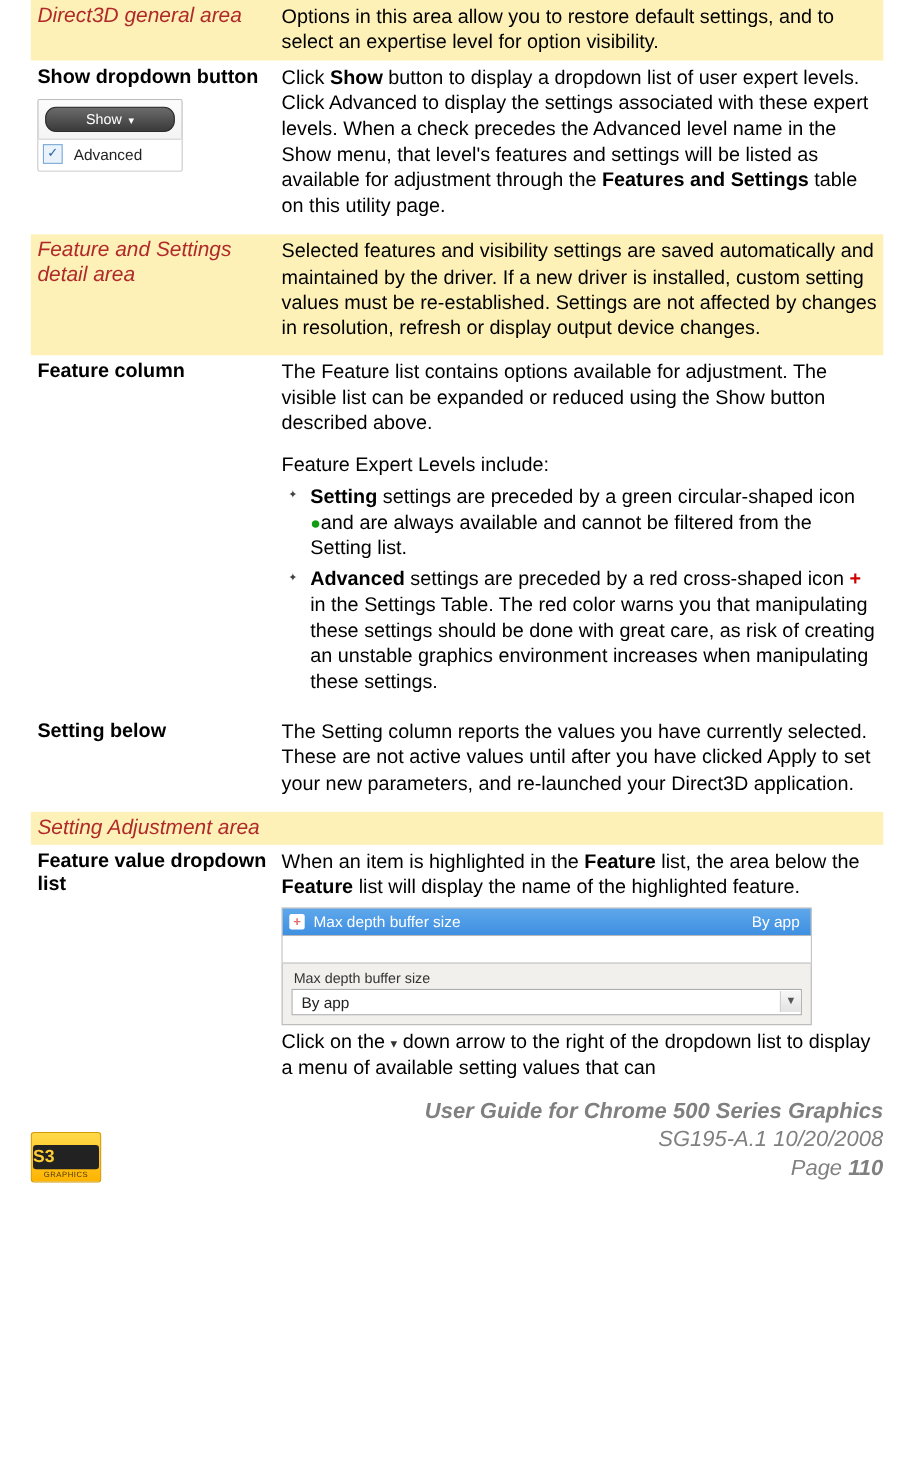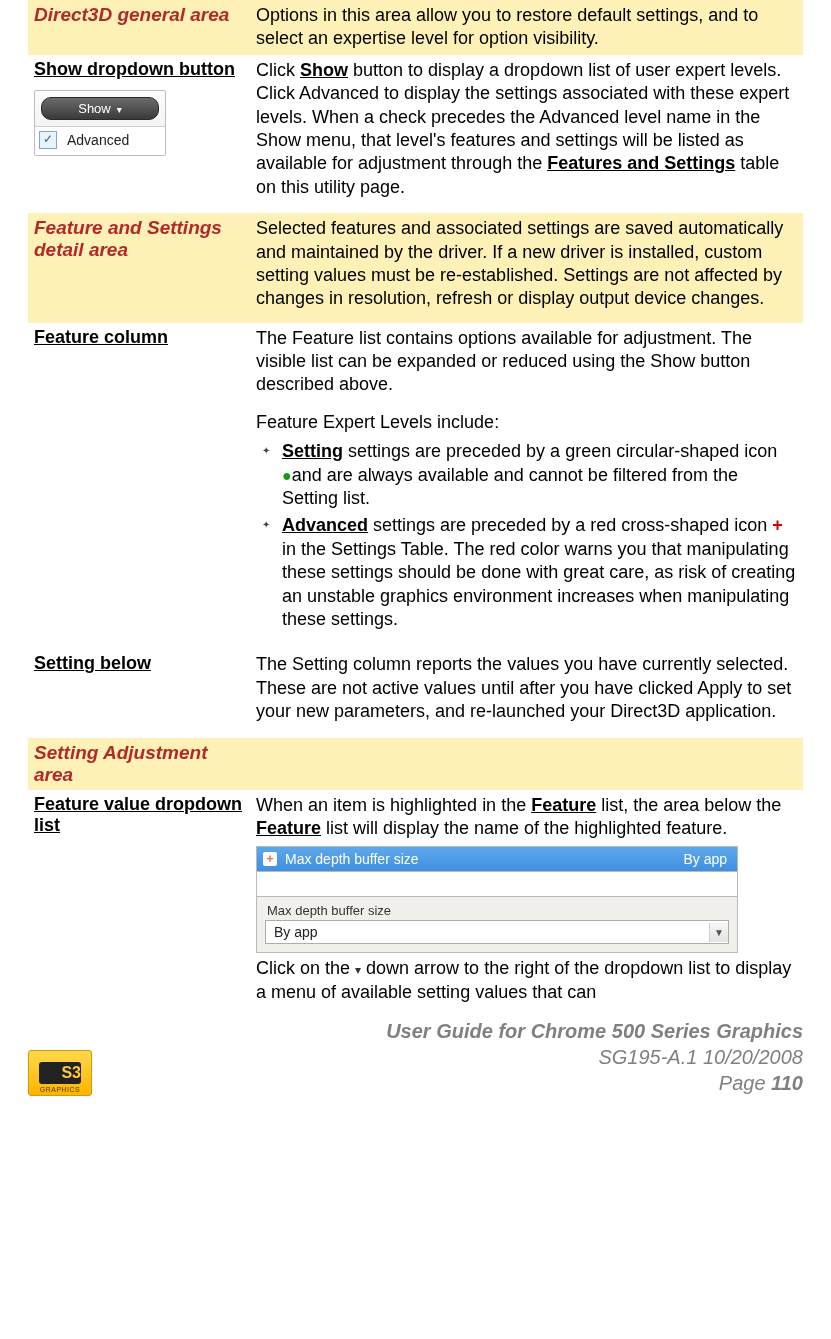--- a/index.html
+++ b/index.html
@@ -29,27 +29,26 @@
   }
   td.right {
     width: auto;
     margin-left: 48px;
   }
   .hdr-row td {
     background: #fdf1b7;
   }
   .hdr-title {
     color: #b02a2a;
-    font-weight: bold;
+    font-weight: normal;
     font-style: italic;
     font-size: 19px;
   }
   .bold {
     font-weight: bold;
-    text-decoration: underline;
   }
   .para {
     line-height: 1.3;
   }
   .bullets {
     margin: 6px 0 0 0;
     padding: 0 0 0 26px;
   }
   .bullets li {
     list-style: none;
@@ -201,24 +200,24 @@
     position: relative;
     display: flex;
     align-items: center;
     justify-content: center;
   }
   .logo-inner {
     background: #222;
     color: #ffcc33;
     font-weight: bold;
     font-size: 16px;
-    width: 42px;
+    width: 60px;
     height: 22px;
     border-radius: 3px;
-    text-align: right;
+    text-align: left;
     line-height: 22px;
   }
   .logo-sub {
     position: absolute;
     bottom: 2px;
     font-size: 7px;
     color: #4a3500;
     letter-spacing: 0.5px;
   }
   .foot-text {
@@ -273,21 +272,21 @@
     </div>
     <div style="height:10px"></div>
   </td>
 </tr>
 
 <tr class="hdr-row">
   <td class="left">
     <span class="hdr-title">Feature and Settings detail area</span>
   </td>
   <td class="right">
-    <div class="para">Selected features and associated settings are saved automatically and maintained by the driver. If a new driver is installed, custom setting values must be re-established. Settings are not affected by changes in resolution, refresh or display output device changes.</div>
+    <div class="para">Selected features and visibility settings are saved automatically and maintained by the driver. If a new driver is installed, custom setting values must be re-established. Settings are not affected by changes in resolution, refresh or display output device changes.</div>
     <div style="height:8px"></div>
   </td>
 </tr>
 
 <tr>
   <td class="left">
     <div class="bold">Feature column</div>
   </td>
   <td class="right">
     <div class="para">The Feature list contains options available for adjustment. The visible list can be expanded or reduced using the Show button described above.</div>

